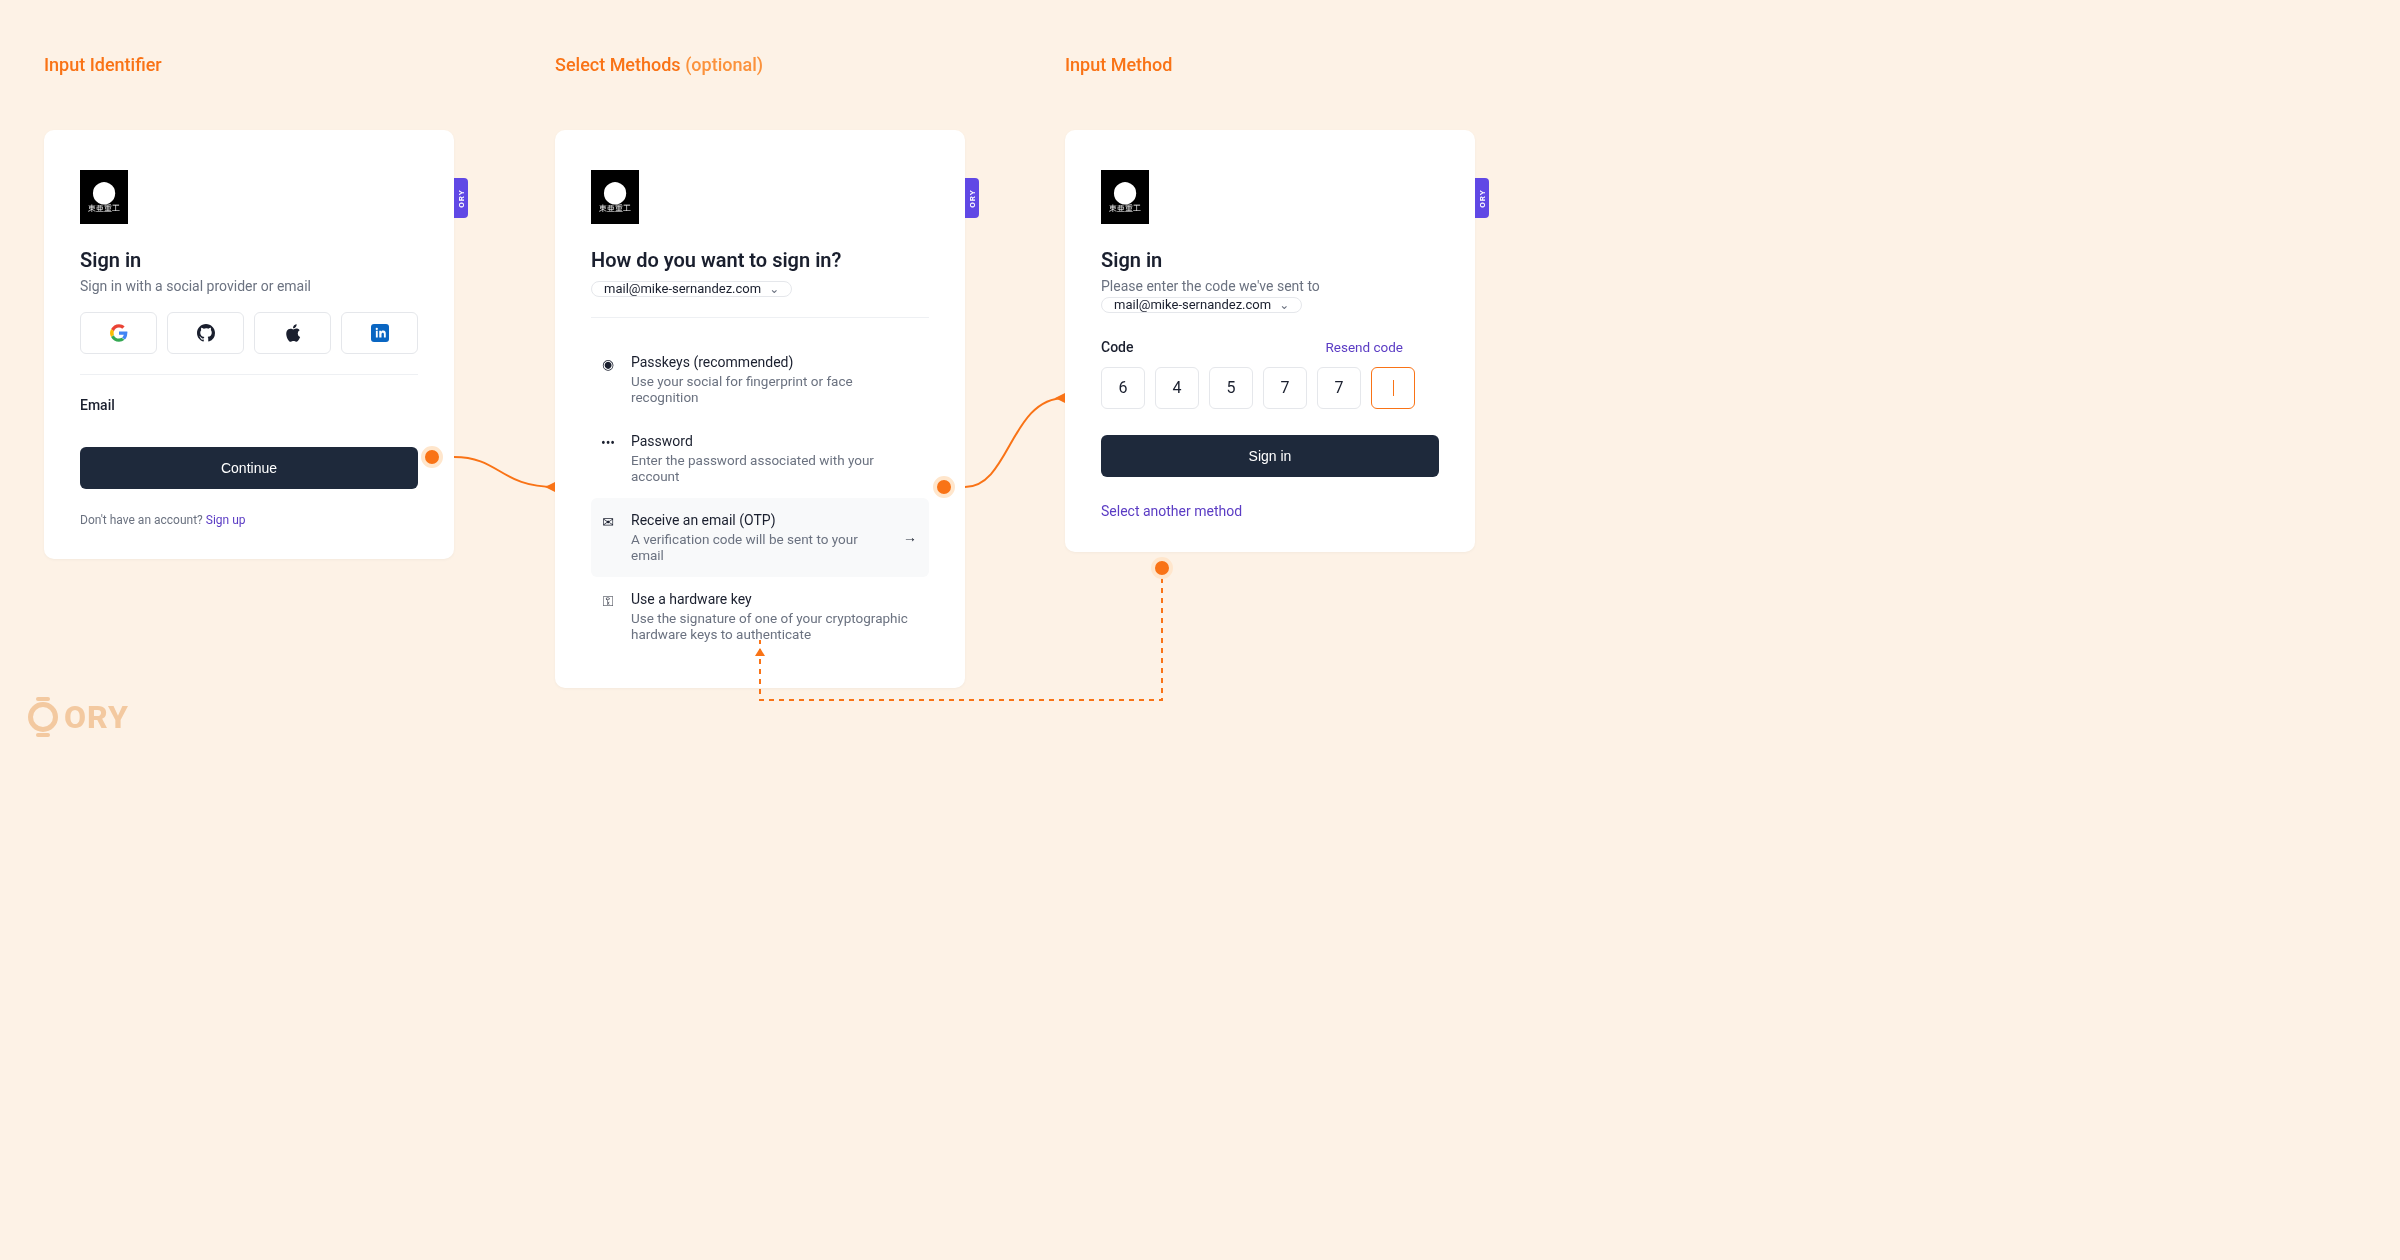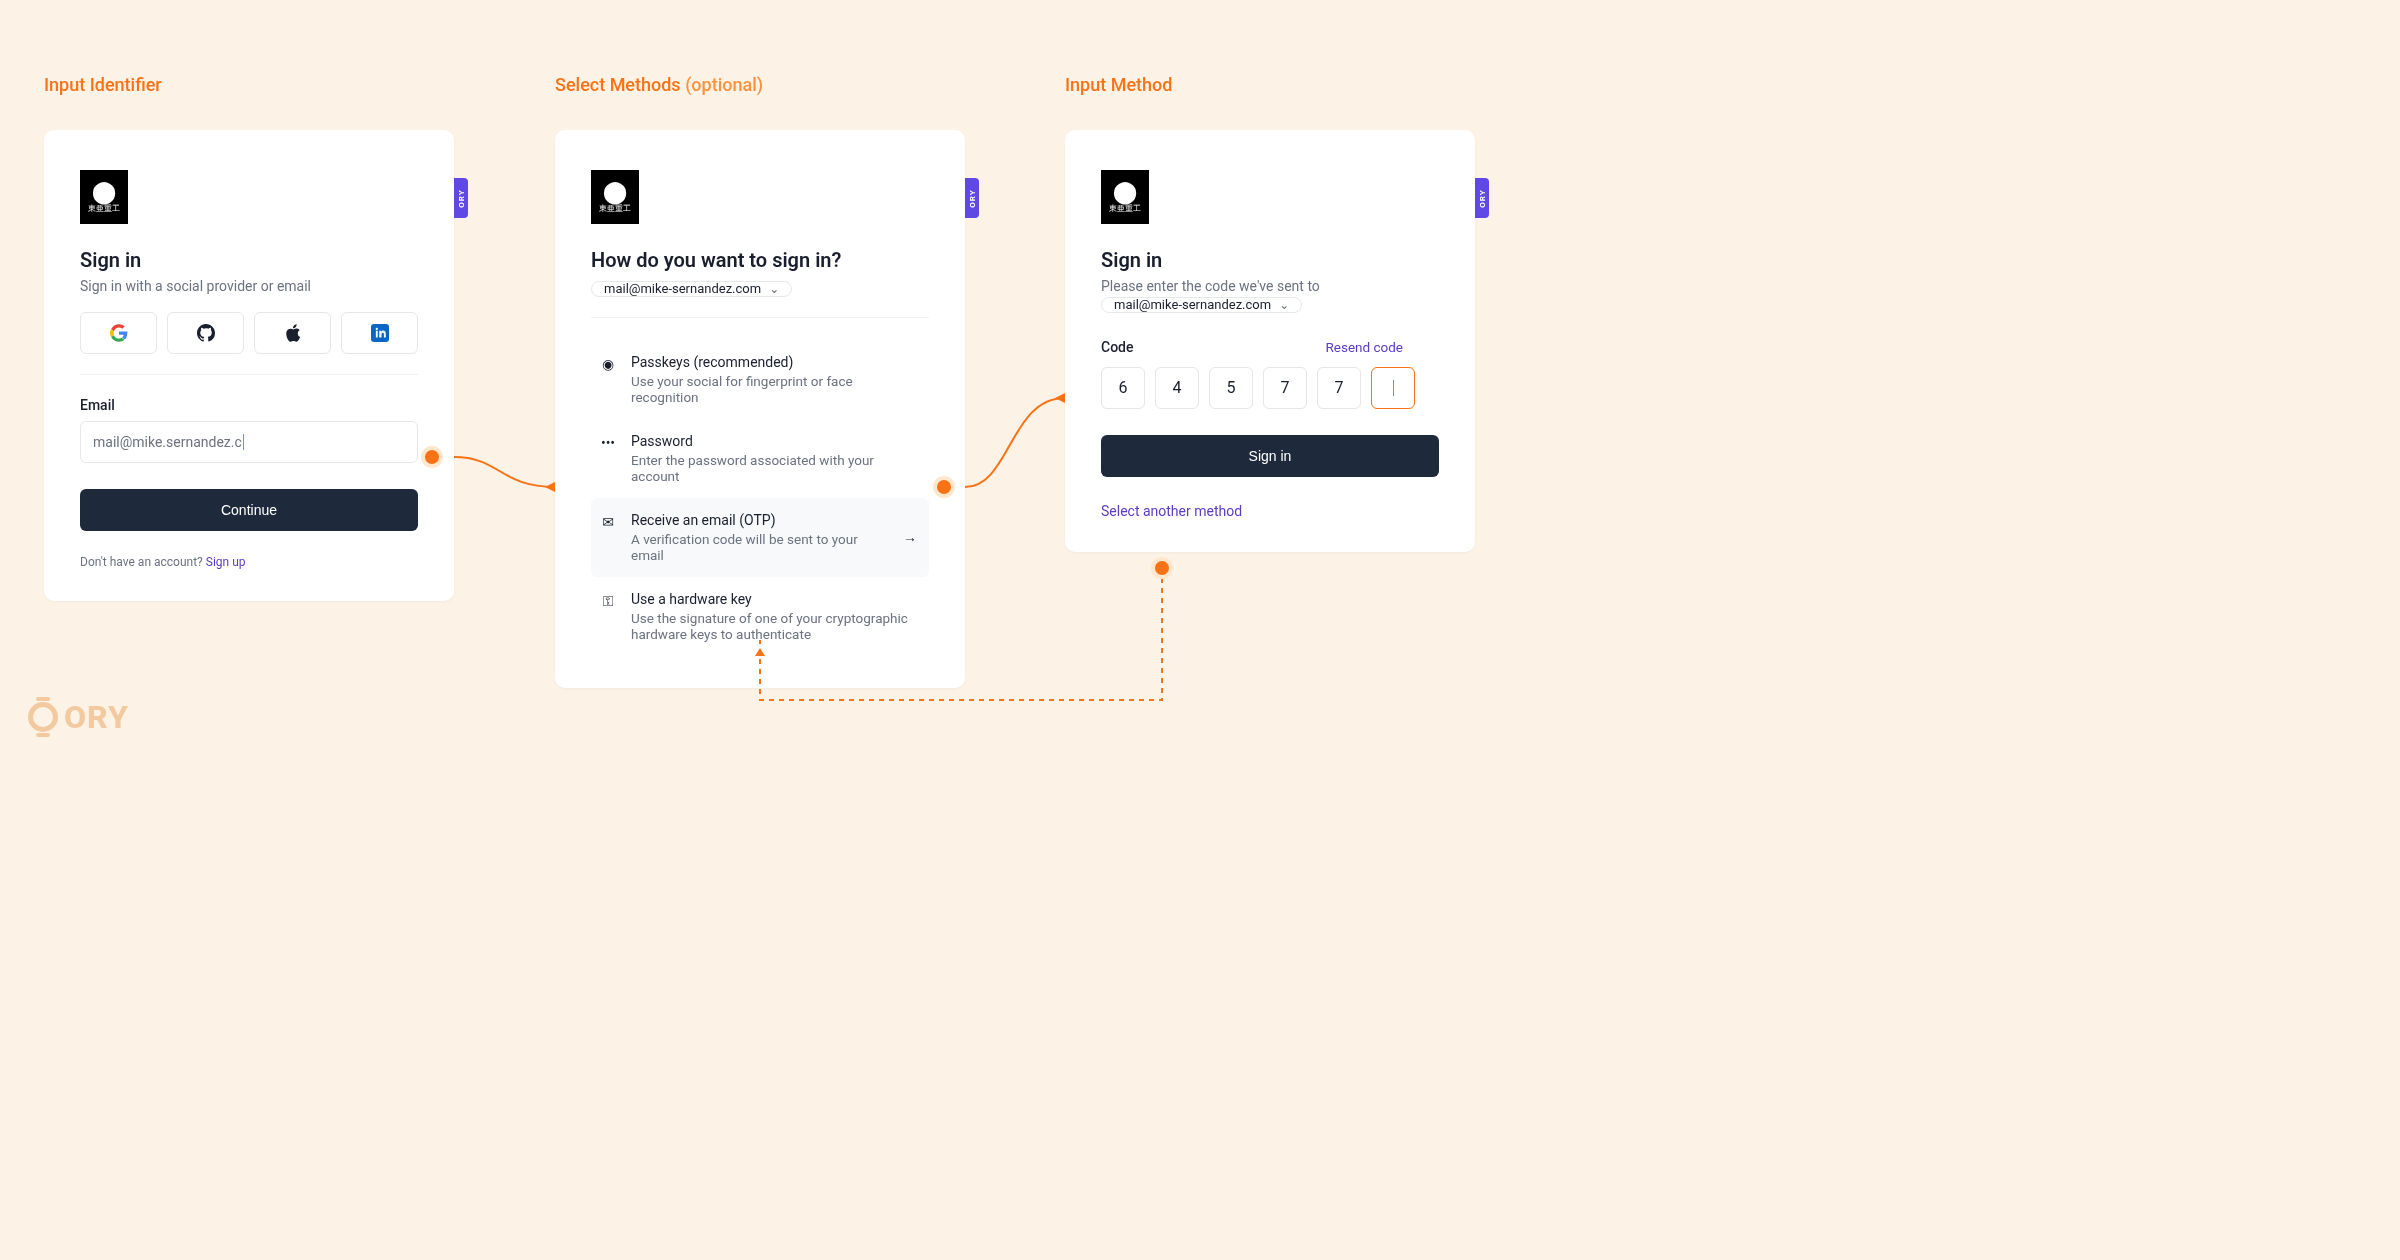--- a/index.html
+++ b/index.html
@@ -26,21 +26,21 @@
     color: var(--text-primary);
     -webkit-font-smoothing: antialiased;
   }
   .stage {
     position: relative;
     width: 1500px;
     height: 788px;
   }
   .title {
     position: absolute;
-    top: 74px;
+    top: 54px;
     font-size: 18px;
     font-weight: 500;
     color: var(--orange);
   }
   .subtle { color: var(--orange-light); }
   .card {
     position: absolute;
     background: var(--card-bg);
     border-radius: 10px;
     box-shadow: 0 1px 3px rgba(0,0,0,0.04);
@@ -306,24 +306,20 @@
       </button>
       <button class="social-btn li-i">
         <svg viewBox="0 0 24 24">
             <rect width="24" height="24" rx="4" fill="#0a66c2"></rect>
             <path fill="#fff" d="M6.5 9h2.5v9H6.5zM7.7 5a1.5 1.5 0 110 3 1.5 1.5 0 010-3zM11 9h2.4v1.2c.4-.7 1.3-1.5 2.8-1.5 3 0 3.5 1.8 3.5 4.2V18h-2.5v-4.4c0-1.1-.4-2-1.5-2s-1.7.9-1.7 2V18H11z"></path>
           </svg>
       </button>
     </div>
     <hr class="divider">
     <label class="field-label">Email</label>
-    <div class="text-input">
-      <span>mail@mike.sernandez.c</span>
-        <span class="caret"></span>
-    </div>
     <button class="primary-btn">Continue</button>
     <div class="footer-line">
       <span>Don't have an account? </span><a class="link">Sign up</a>
     </div>
   </div>
 
   <div class="card" style="left:555px;top:130px;width:410px">
     <div class="ory-tab">
         <span>ORY</span>
       </div>

